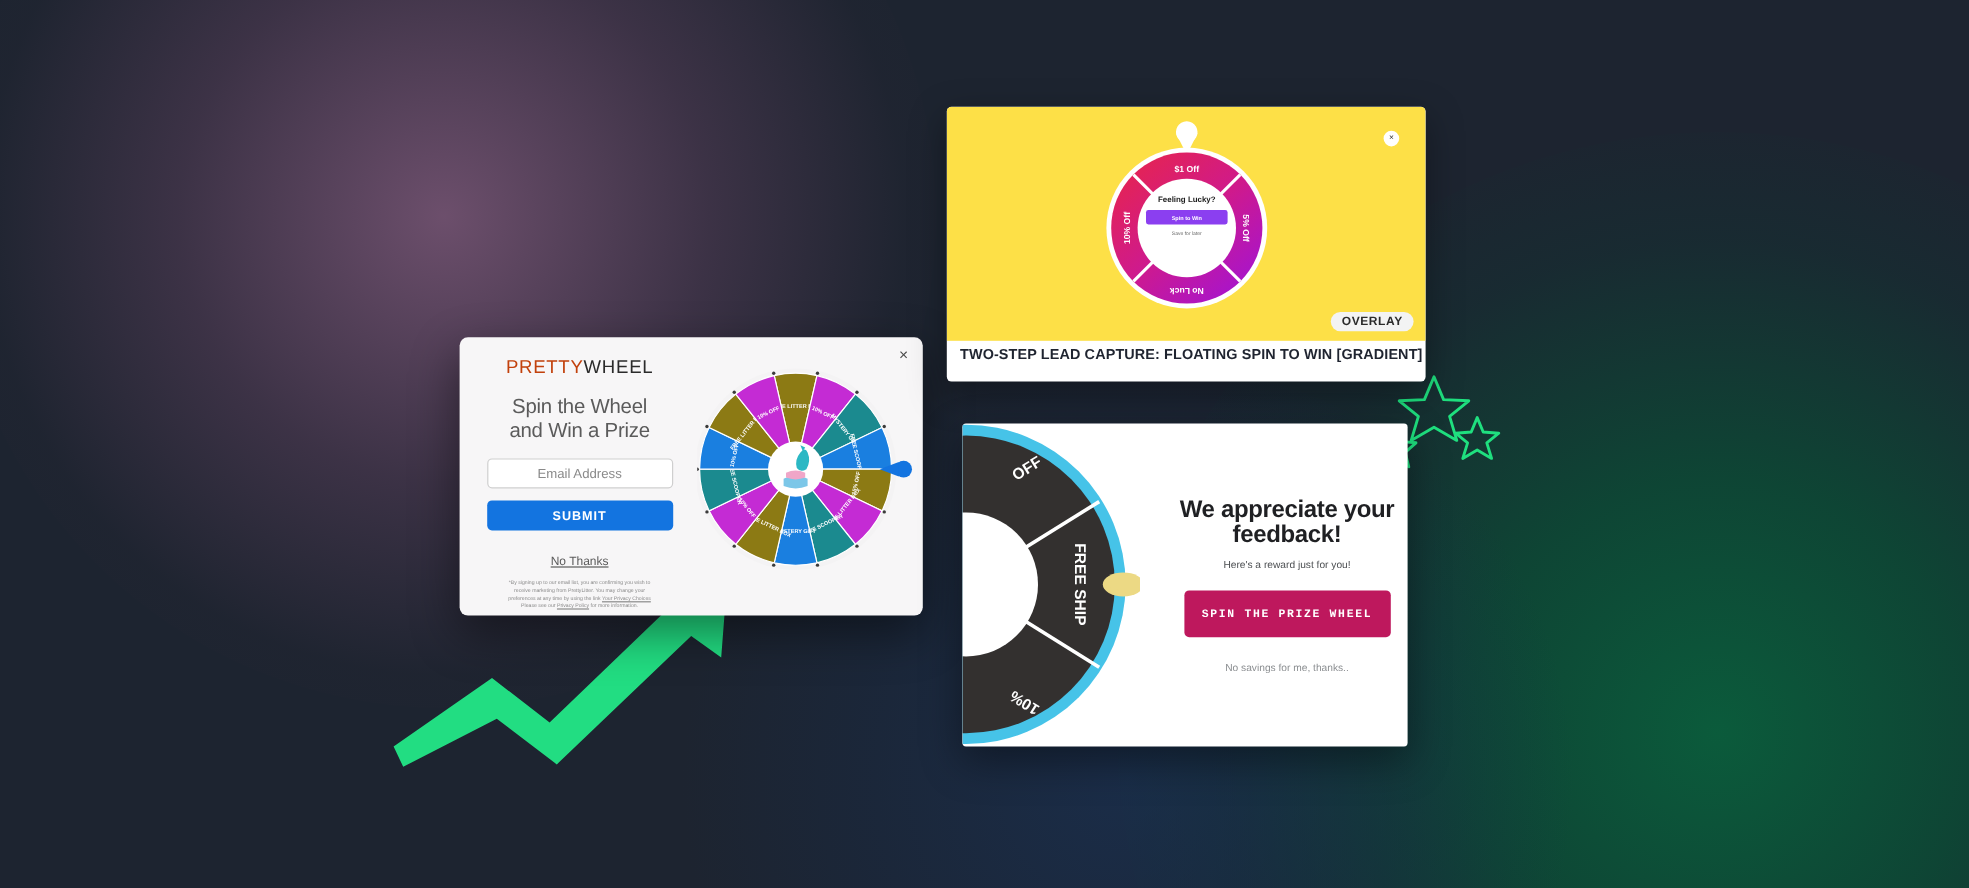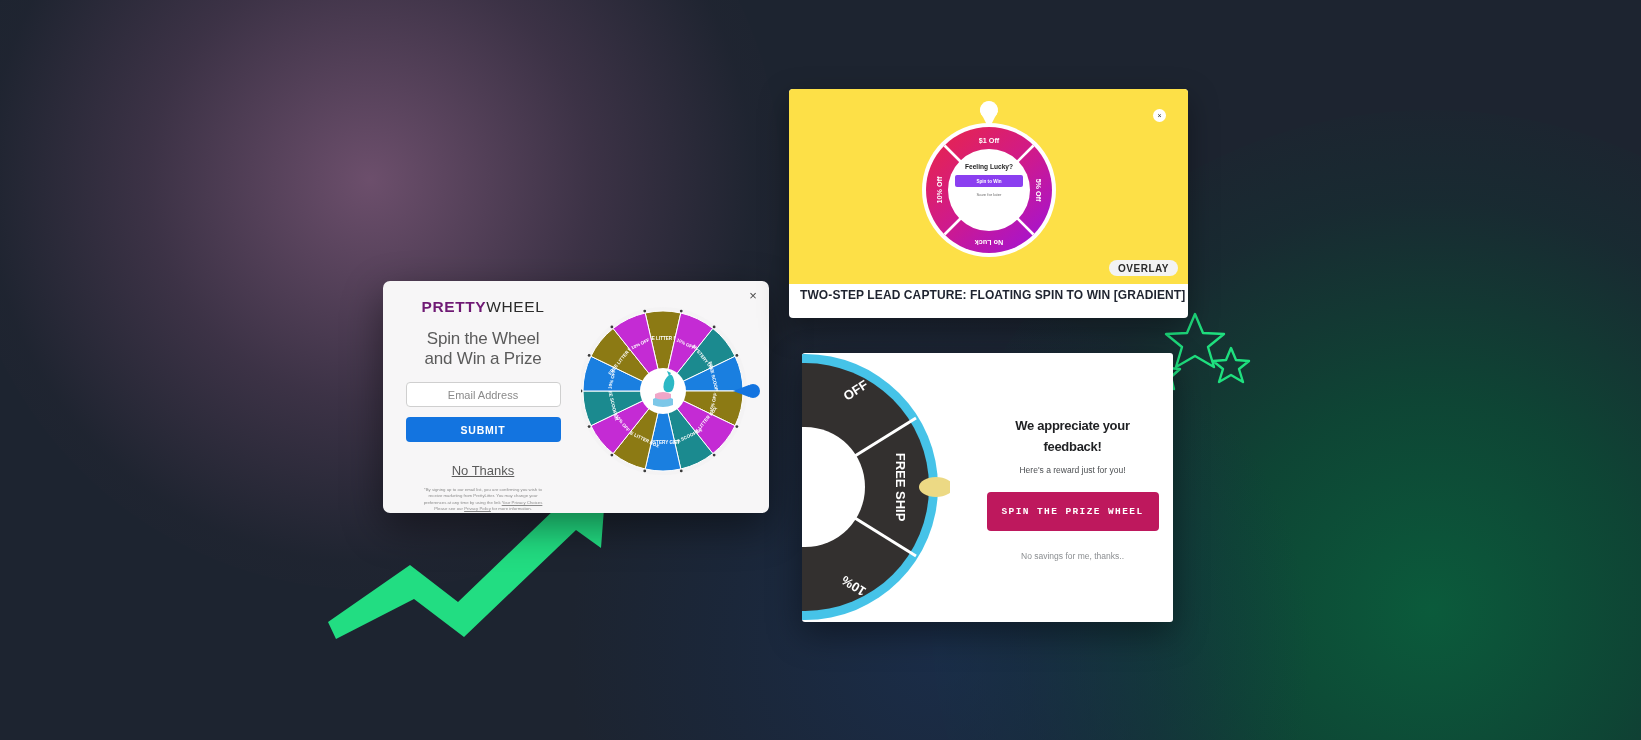--- a/index.html
+++ b/index.html
@@ -87,21 +87,21 @@
     padding: 17px 14px 0 14px;
     text-align: center;
   }
   .pl-logo {
     font-size: 15.5px;
     letter-spacing: 0.6px;
     font-weight: 700;
     margin-bottom: 13px;
     white-space: nowrap;
   }
-  .pl-logo .p1 { color: #701a75; font-weight: 700; }
+  .pl-logo .p1 { color: #c2410c; font-weight: 400; }
   .pl-logo .p2 { color: #2b2b2b; font-weight: 500; }
   .pl-head {
     font-size: 17px;
     line-height: 20px;
     color: #5b5b5b;
     font-weight: 400;
     margin-bottom: 13px;
     letter-spacing: -0.2px;
   }
   .pl-input {
@@ -128,21 +128,21 @@
     border-radius: 4px;
     font-size: 10.5px;
     font-weight: 700;
     letter-spacing: 0.8px;
     cursor: pointer;
     font-family: "Liberation Sans", sans-serif;
   }
   .pl-nothanks {
     display: block;
     margin: 21px auto 0 auto;
-    font-size: 13px;
+    font-size: 10px;
     color: #5b5b5b;
     text-decoration: underline;
     cursor: pointer;
   }
   .pl-fine {
     margin-top: 9px;
     font-size: 4.3px;
     line-height: 6.4px;
     color: #8b8b8b;
     padding: 0 6px;
@@ -222,21 +222,21 @@
   .fb-right {
     position: absolute;
     left: 170px; top: 0;
     width: 201px; height: 269px;
     display: flex; flex-direction: column;
     align-items: center; justify-content: center;
     text-align: center;
     padding: 0 6px;
   }
   .fb-head {
-    font-size: 13px;
+    font-size: 20px;
     font-weight: 800;
     color: #1f2023;
     line-height: 21px;
     letter-spacing: -0.3px;
     margin-bottom: 8px;
   }
   .fb-sub {
     font-size: 8.5px;
     color: #4c4f52;
     margin-bottom: 17px;

